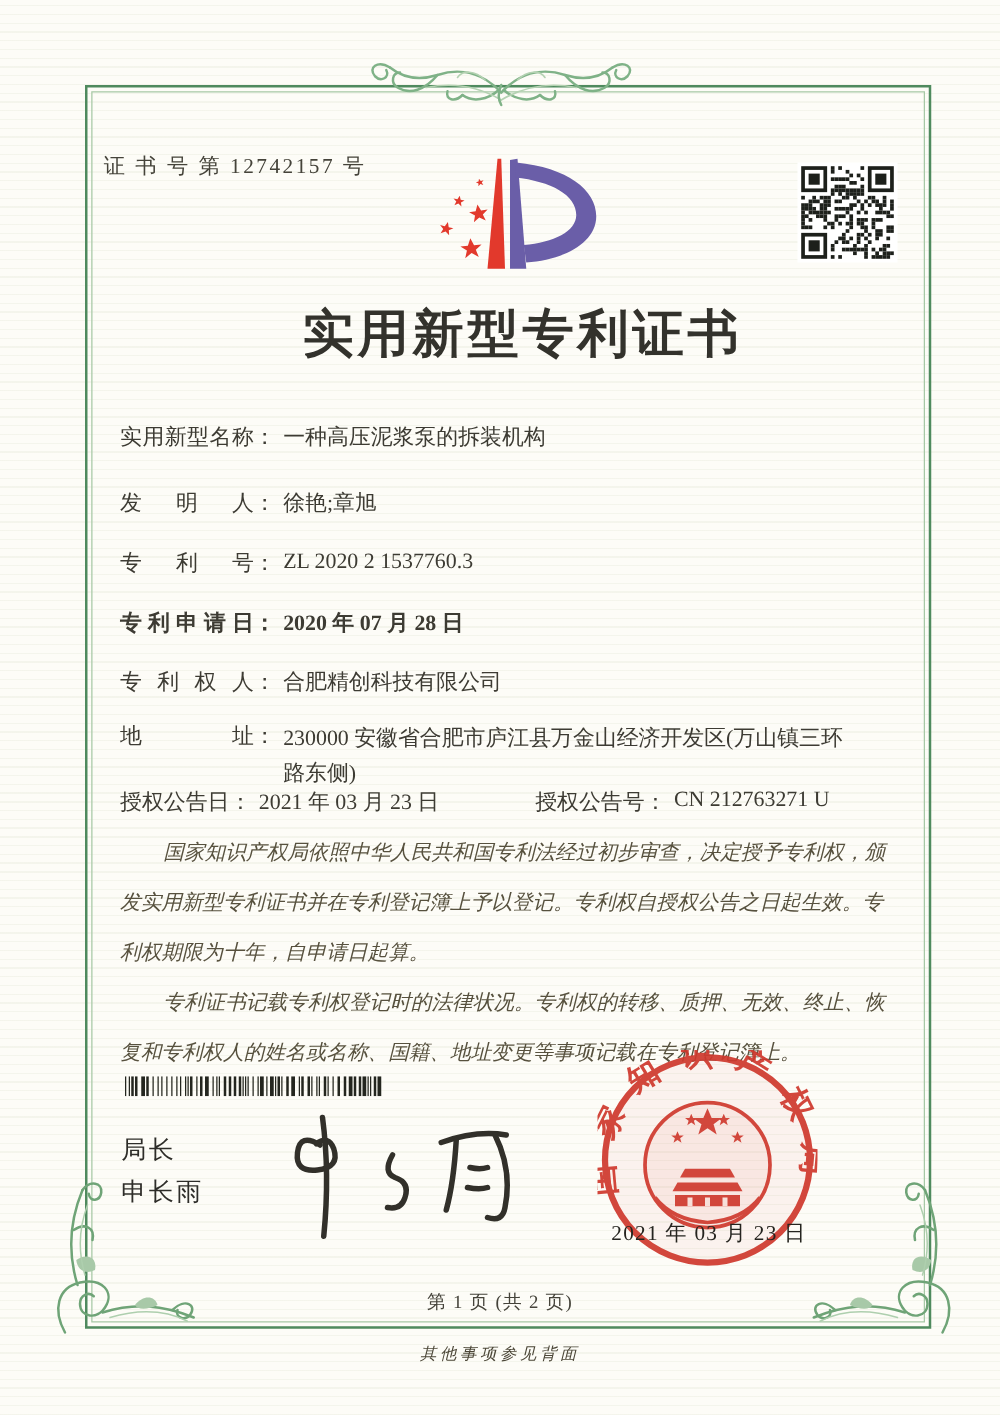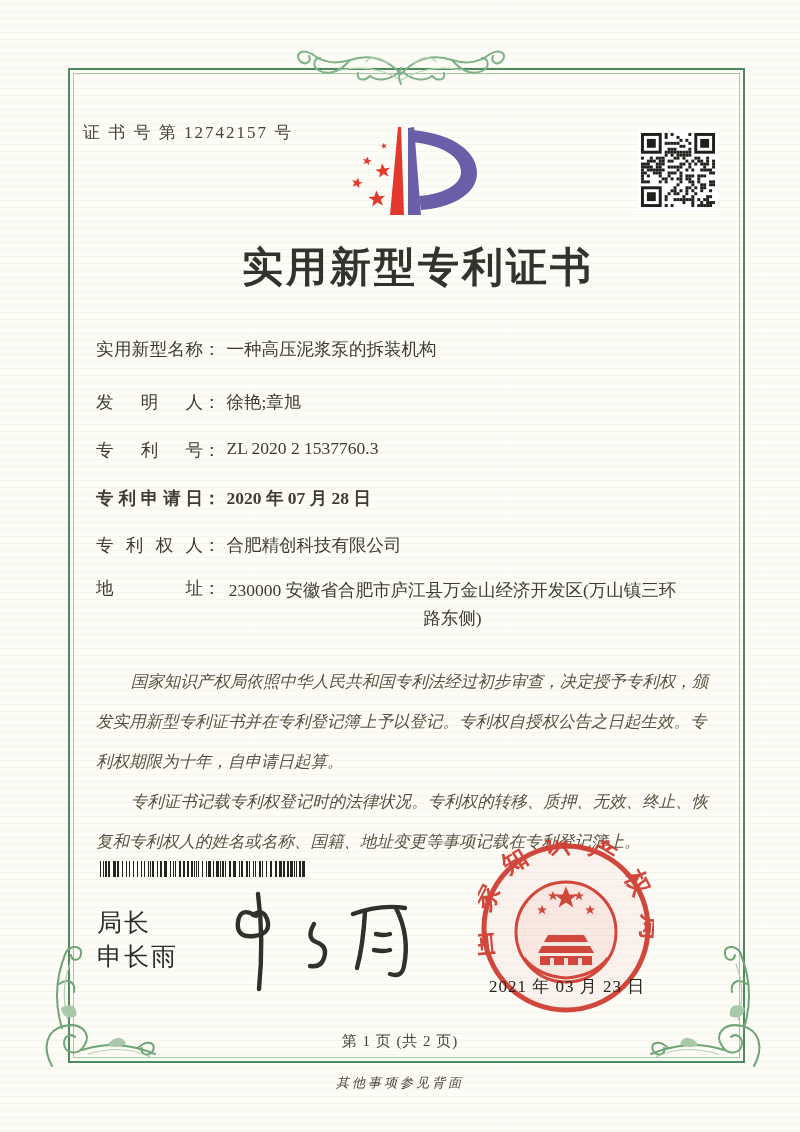--- a/index.html
+++ b/index.html
@@ -13,29 +13,29 @@
   .border-outer{left:68px;top:68px;width:673px;height:991px;border:2px solid #4f8a5e;}
   .border-inner{position:absolute;left:3px;top:3px;right:3px;bottom:3px;border:1px solid #a6c8a5;}
 
   .cert-no{left:83px;top:121px;font-size:17px;letter-spacing:2px;color:#45433a;}
 
   .title{left:0;right:0;top:240px;text-align:center;font-size:41px;font-weight:700;
          letter-spacing:3px;color:#33322c;padding-left:36px;}
 
   .row{left:96px;font-size:17.5px;white-space:nowrap;}
   .lbl{display:inline-block;width:107px;text-align:justify;text-align-last:justify;vertical-align:top;}
-  .val{margin-left:6px;vertical-align:top;text-align:center;}
+  .val{margin-left:6px;vertical-align:top;}
   .val-block{display:inline-block;white-space:normal;width:452px;line-height:28px;vertical-align:top;}
 
   .paras{left:96px;top:662px;width:620px;font-size:16.5px;line-height:40px;
          color:#57513e;font-style:italic;}
   .paras p{margin:0;text-indent:2.1em;}
 
   .barcode{left:100px;top:861px;width:206px;height:16px;}
-  .signer{left:97px;font-size:25px;letter-spacing:2px;color:#2e2d29;font-family:"Liberation Sans", sans-serif;}
+  .signer{left:97px;font-size:20px;letter-spacing:2px;color:#2e2d29;font-family:"Liberation Sans", sans-serif;}
   .seal-date{left:489px;top:975px;width:170px;font-size:17px;letter-spacing:1px;color:#25241f;z-index:6;}
   .page-no{left:0;right:0;top:1032px;text-align:center;font-size:15px;letter-spacing:1px;color:#45433a;}
   .footer-note{left:0;right:0;top:1074px;text-align:center;font-size:13px;letter-spacing:3px;
                color:#4b4637;font-style:italic;}
   svg{display:block;}
 </style>
 </head>
 <body>
 
 <div class="scan">
@@ -332,20 +332,25 @@
   </div>
   <div class="abs row" style="top:486px;font-weight:bold;">
     <span class="lbl">专利申请日</span><span>：</span><span class="val">2020 年 07 月 28 日</span>
   </div>
   <div class="abs row" style="top:533px;">
     <span class="lbl">专利权人</span><span>：</span><span class="val">合肥精创科技有限公司</span>
   </div>
   <div class="abs row" style="top:576px;">
     <span class="lbl">地址</span><span>：</span><span class="val val-block">230000 安徽省合肥市庐江县万金山经济开发区(万山镇三环路东侧)</span>
   </div>
+  <div class="abs row" style="top:629px;">
+    <span>授权公告日</span><span>：</span><span class="val">2021 年 03 月 23 日</span>
+    <span style="display:inline-block;width:68px;"></span>
+    <span>授权公告号</span><span>：</span><span class="val">CN 212763271 U</span>
+  </div>
 
   <div class="abs paras">
     <p>国家知识产权局依照中华人民共和国专利法经过初步审查，决定授予专利权，颁发实用新型专利证书并在专利登记簿上予以登记。专利权自授权公告之日起生效。专利权期限为十年，自申请日起算。</p>
     <p>专利证书记载专利权登记时的法律状况。专利权的转移、质押、无效、终止、恢复和专利权人的姓名或名称、国籍、地址变更等事项记载在专利登记簿上。</p>
   </div>
 
   <svg id="barcode" class="abs barcode" viewBox="0 0 206 16" preserveAspectRatio="none">
       <rect x="0" y="0" width="1" height="16" fill="#24261f"></rect>
       <rect x="3" y="0" width="1" height="16" fill="#24261f"></rect>
       <rect x="5" y="0" width="2" height="16" fill="#24261f"></rect>

